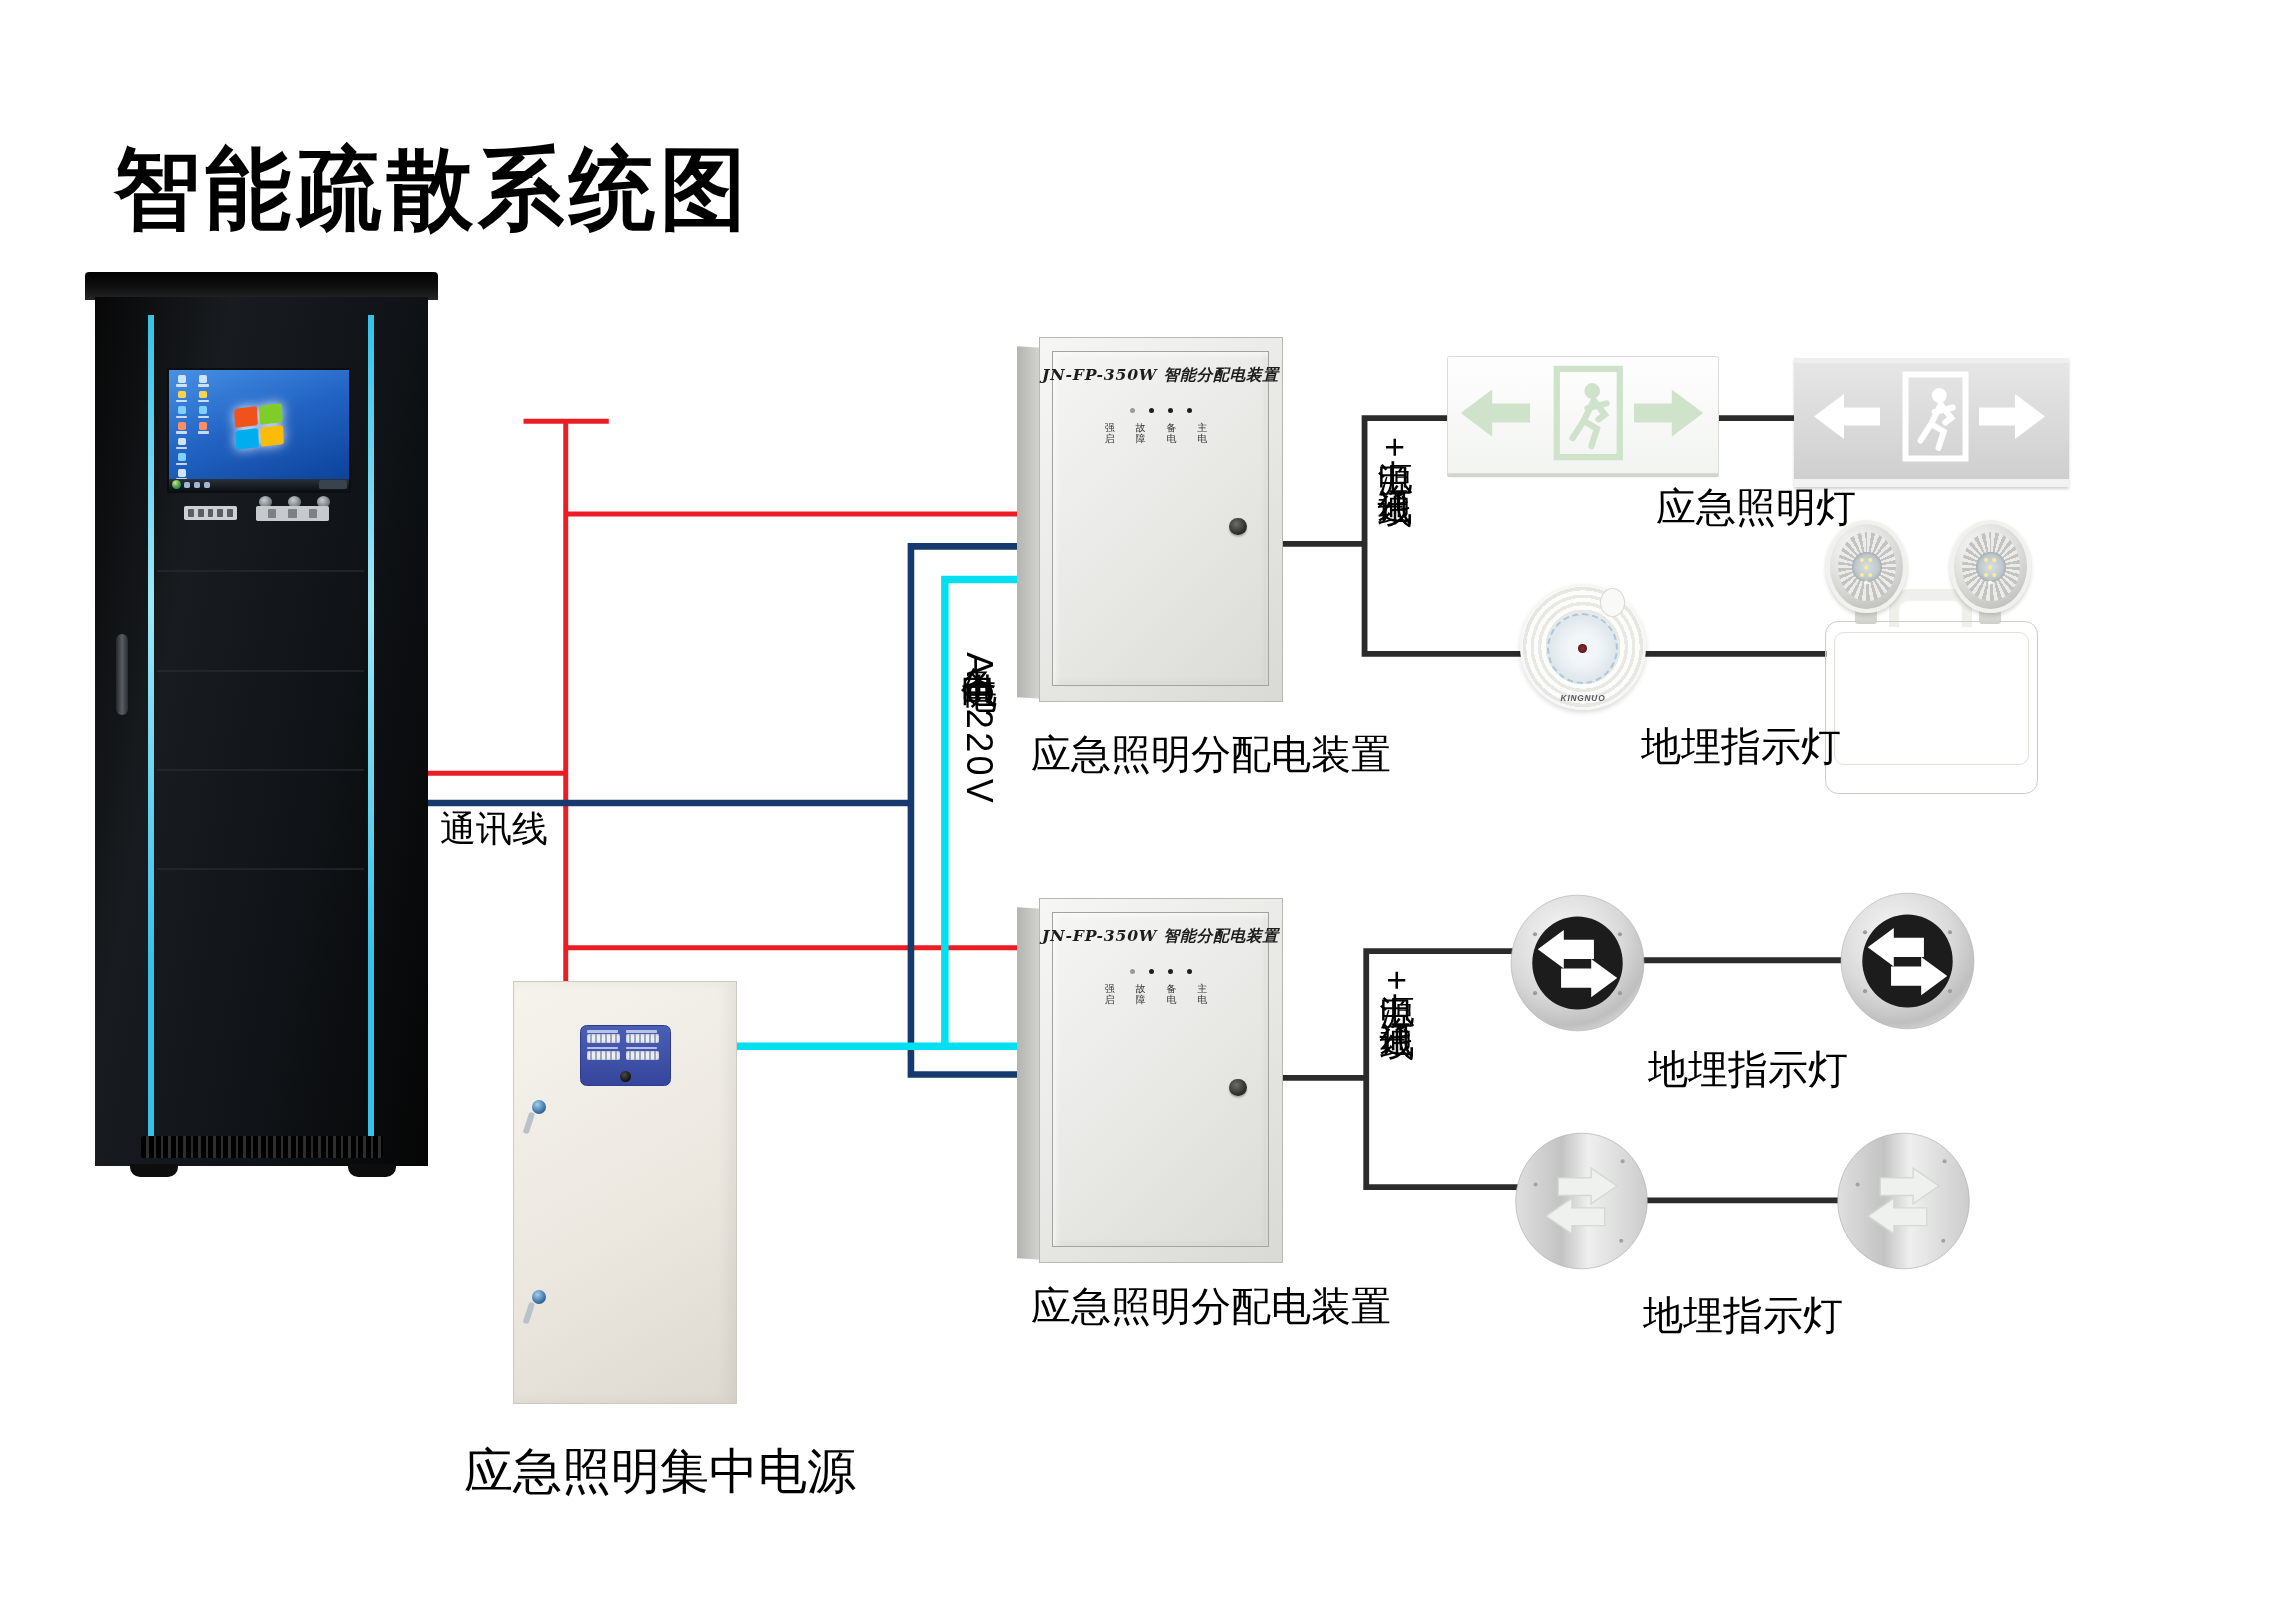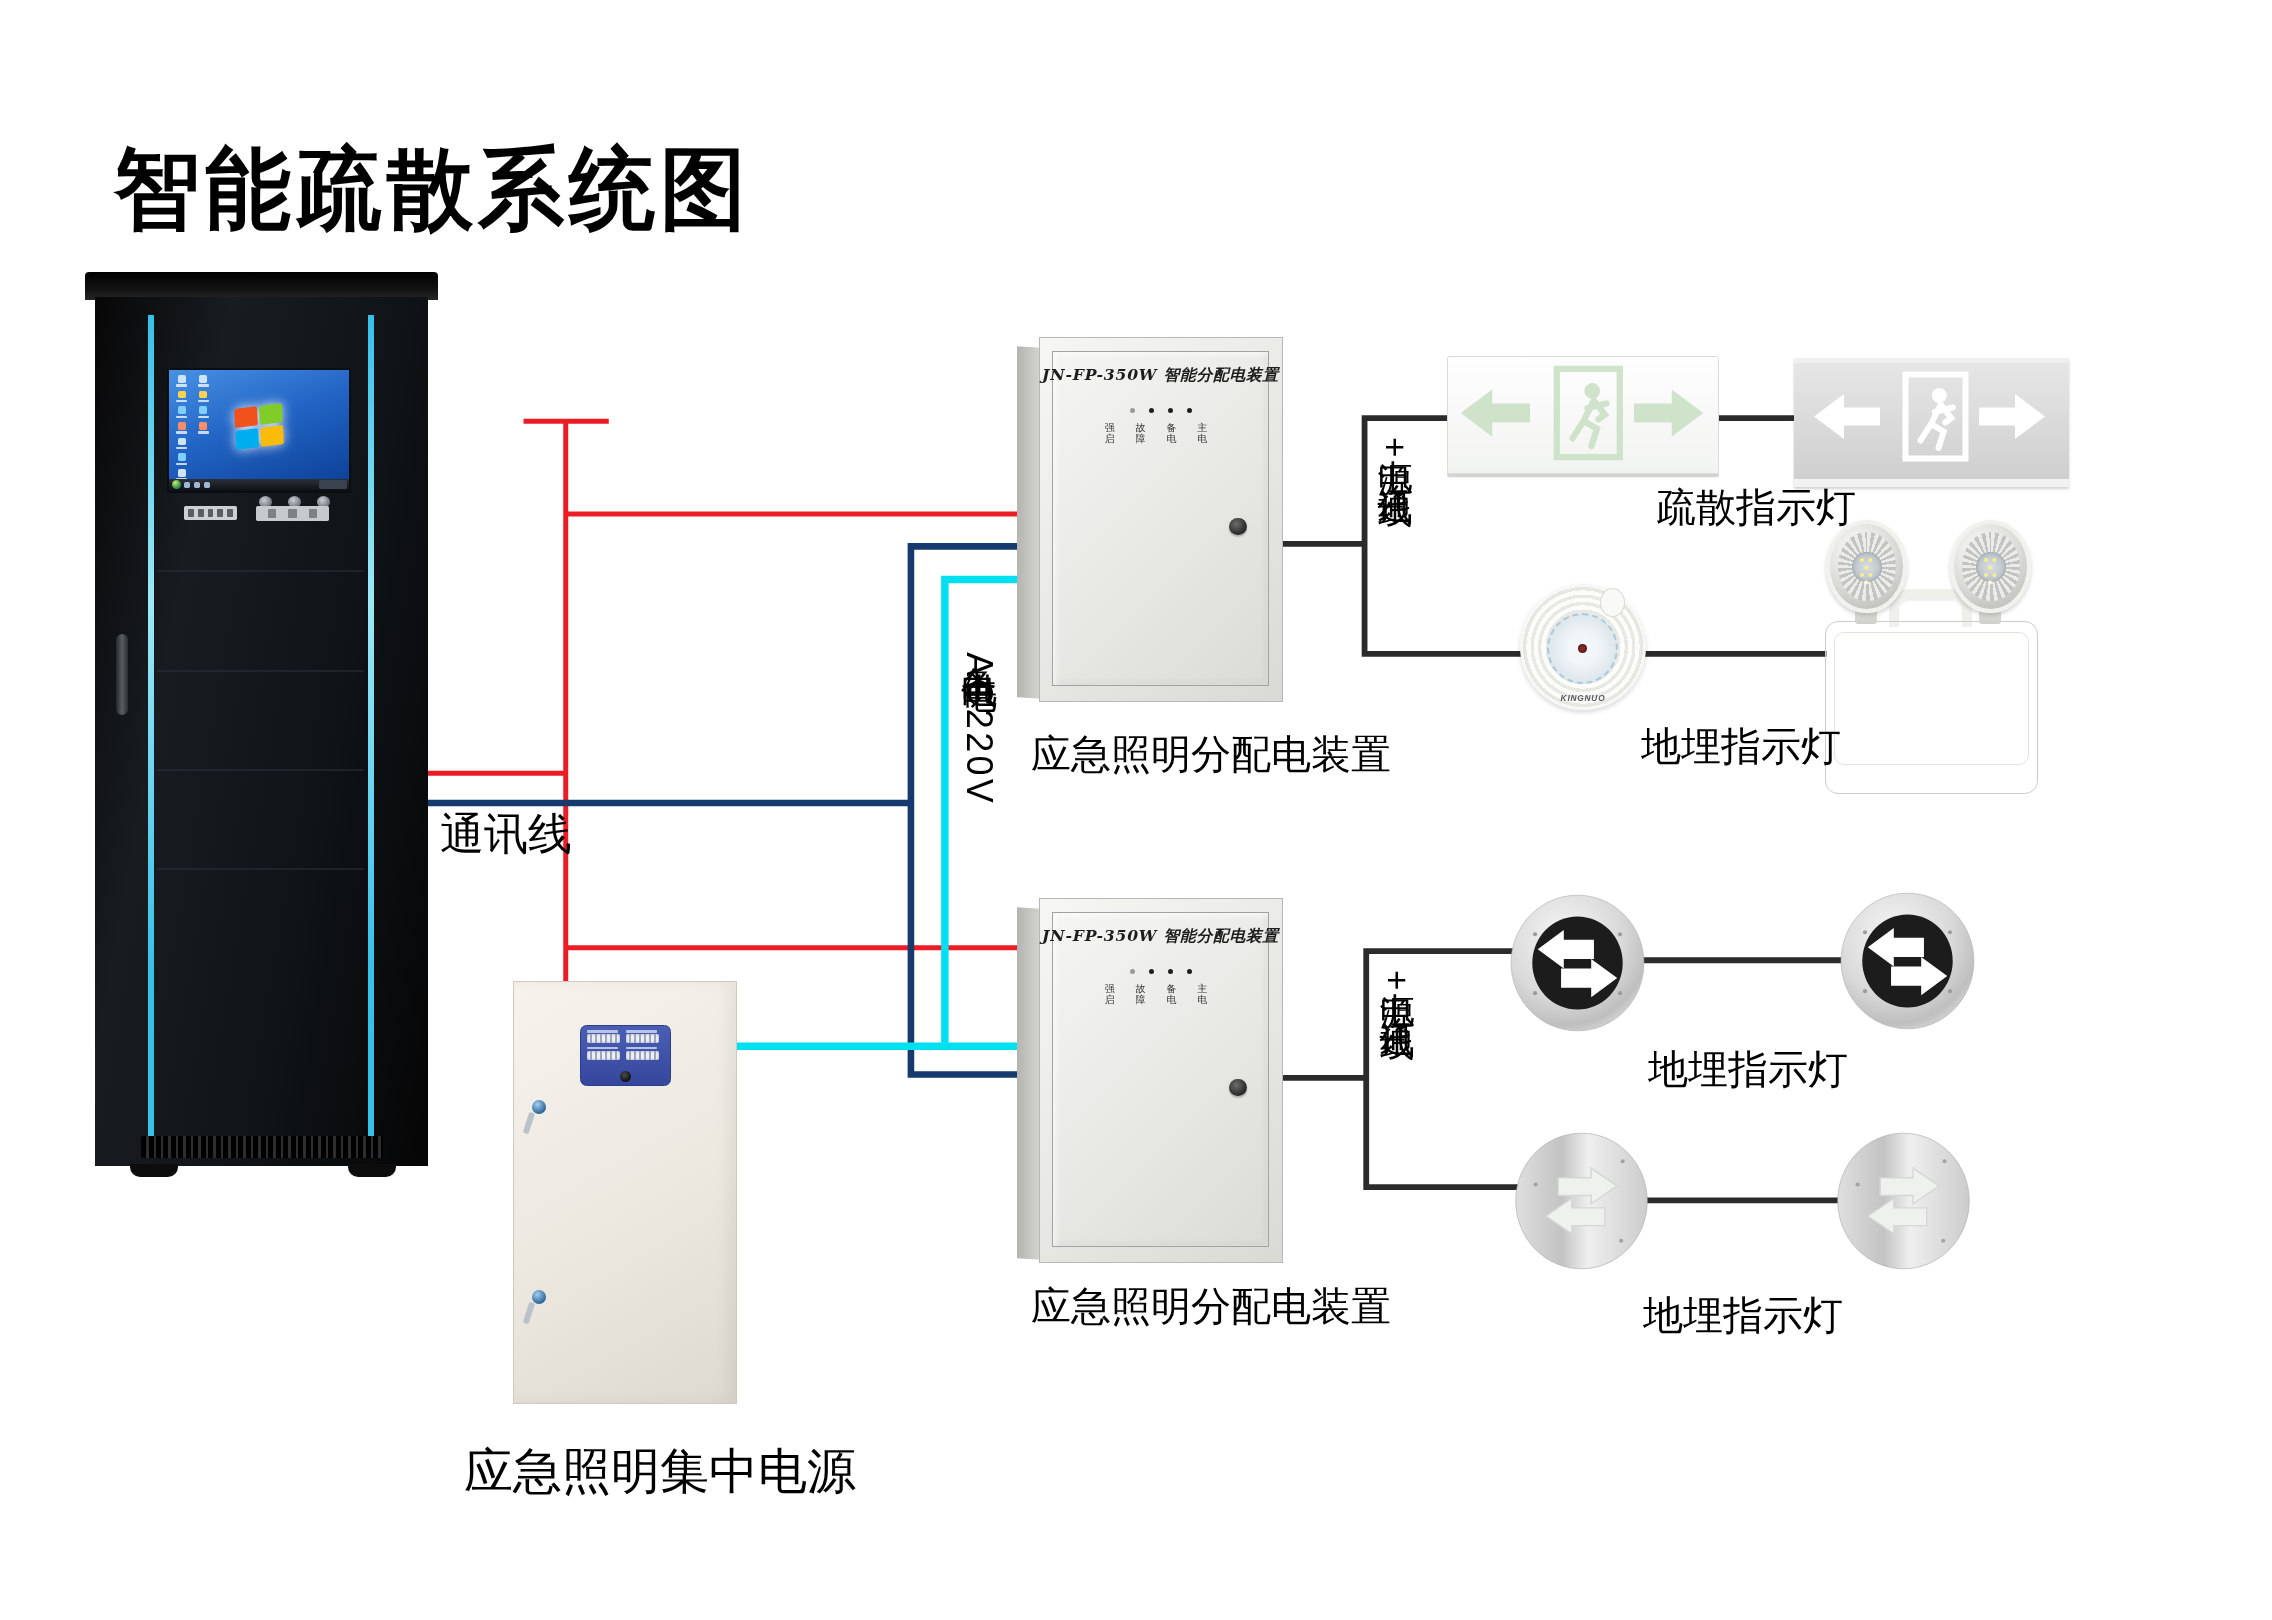--- a/index.html
+++ b/index.html
@@ -324,21 +324,21 @@
 </div>
 <div id="exit2" class="exitsign abs">
   <svg width="255" height="93" viewBox="0 0 320 124">
     <polygon points="6,62 46,32 46,50 94,50 94,74 46,74 46,92" fill="#ffffff"></polygon>
     <polygon points="314,62 274,32 274,50 226,50 226,74 274,74 274,92" fill="#ffffff"></polygon>
     <rect x="128" y="6" width="80" height="112" fill="none" stroke="#ffffff" stroke-width="8"></rect>
     <circle cx="173" cy="34" r="10" fill="#ffffff"></circle>
     <path d="M175,46 L162,72 L148,94 M162,72 L179,82 L172,104 M175,46 L189,64 L181,70 M167,56 L191,50" stroke="#ffffff" stroke-width="8" fill="none" stroke-linecap="round"></path>
   </svg>
 </div>
-<div class="lbl" style="left:1656px;top:480px;font-size:40px">疏散指示灯</div>
+<div class="lbl" style="left:1656px;top:480px;font-size:40px">应急照明灯</div>
 
 <div id="dome" class="abs">
   <div class="dome-btn"></div>
   <div class="dome-in">
         <div class="dome-dot"></div>
       </div>
   <div class="dome-brand">KINGNUO</div>
 </div>
 <div id="handlearc" class="abs"></div>
 <div id="twinbody" class="abs">
@@ -403,19 +403,19 @@
 <svg class="glight abs" style="left:1835px;top:1119px" viewBox="0 0 200 200">
   <ellipse cx="100" cy="100" rx="96" ry="99" fill="url(#silv2)" stroke="#b0b0b0" stroke-width="1"></ellipse>
   <circle cx="33" cy="76" r="3" fill="#a3a3a3"></circle>
       <circle cx="160" cy="42" r="3" fill="#a3a3a3"></circle>
   <circle cx="158" cy="158" r="3" fill="#a3a3a3"></circle>
   <polygon points="152,78 114,52 114,66 66,66 66,92 114,92 114,104" fill="#eef1ee" stroke="#d4d8d4" stroke-width="2"></polygon>
   <polygon points="48,122 86,96 86,110 134,110 134,136 86,136 86,148" fill="#eef1ee" stroke="#d4d8d4" stroke-width="2"></polygon>
 </svg>
 <div class="lbl" style="left:1643px;top:1288px;font-size:40px">地埋指示灯</div>
 
-<div class="lbl" style="left:440px;top:805px;font-size:44px">通讯线</div>
+<div class="lbl" style="left:440px;top:805px;font-size:36px">通讯线</div>
 <div class="vlbl" style="left:954px;top:639px;font-size:36px;letter-spacing:3.3px">备电供电AC220V</div>
 <div class="vlbl" style="left:1371px;top:432px;font-size:35px;letter-spacing:2.5px">电源+通讯线</div>
 <div class="vlbl" style="left:1373px;top:965px;font-size:35px;letter-spacing:2.5px">电源+通讯线</div>
 
 </div>
 
 
 </body></html>

